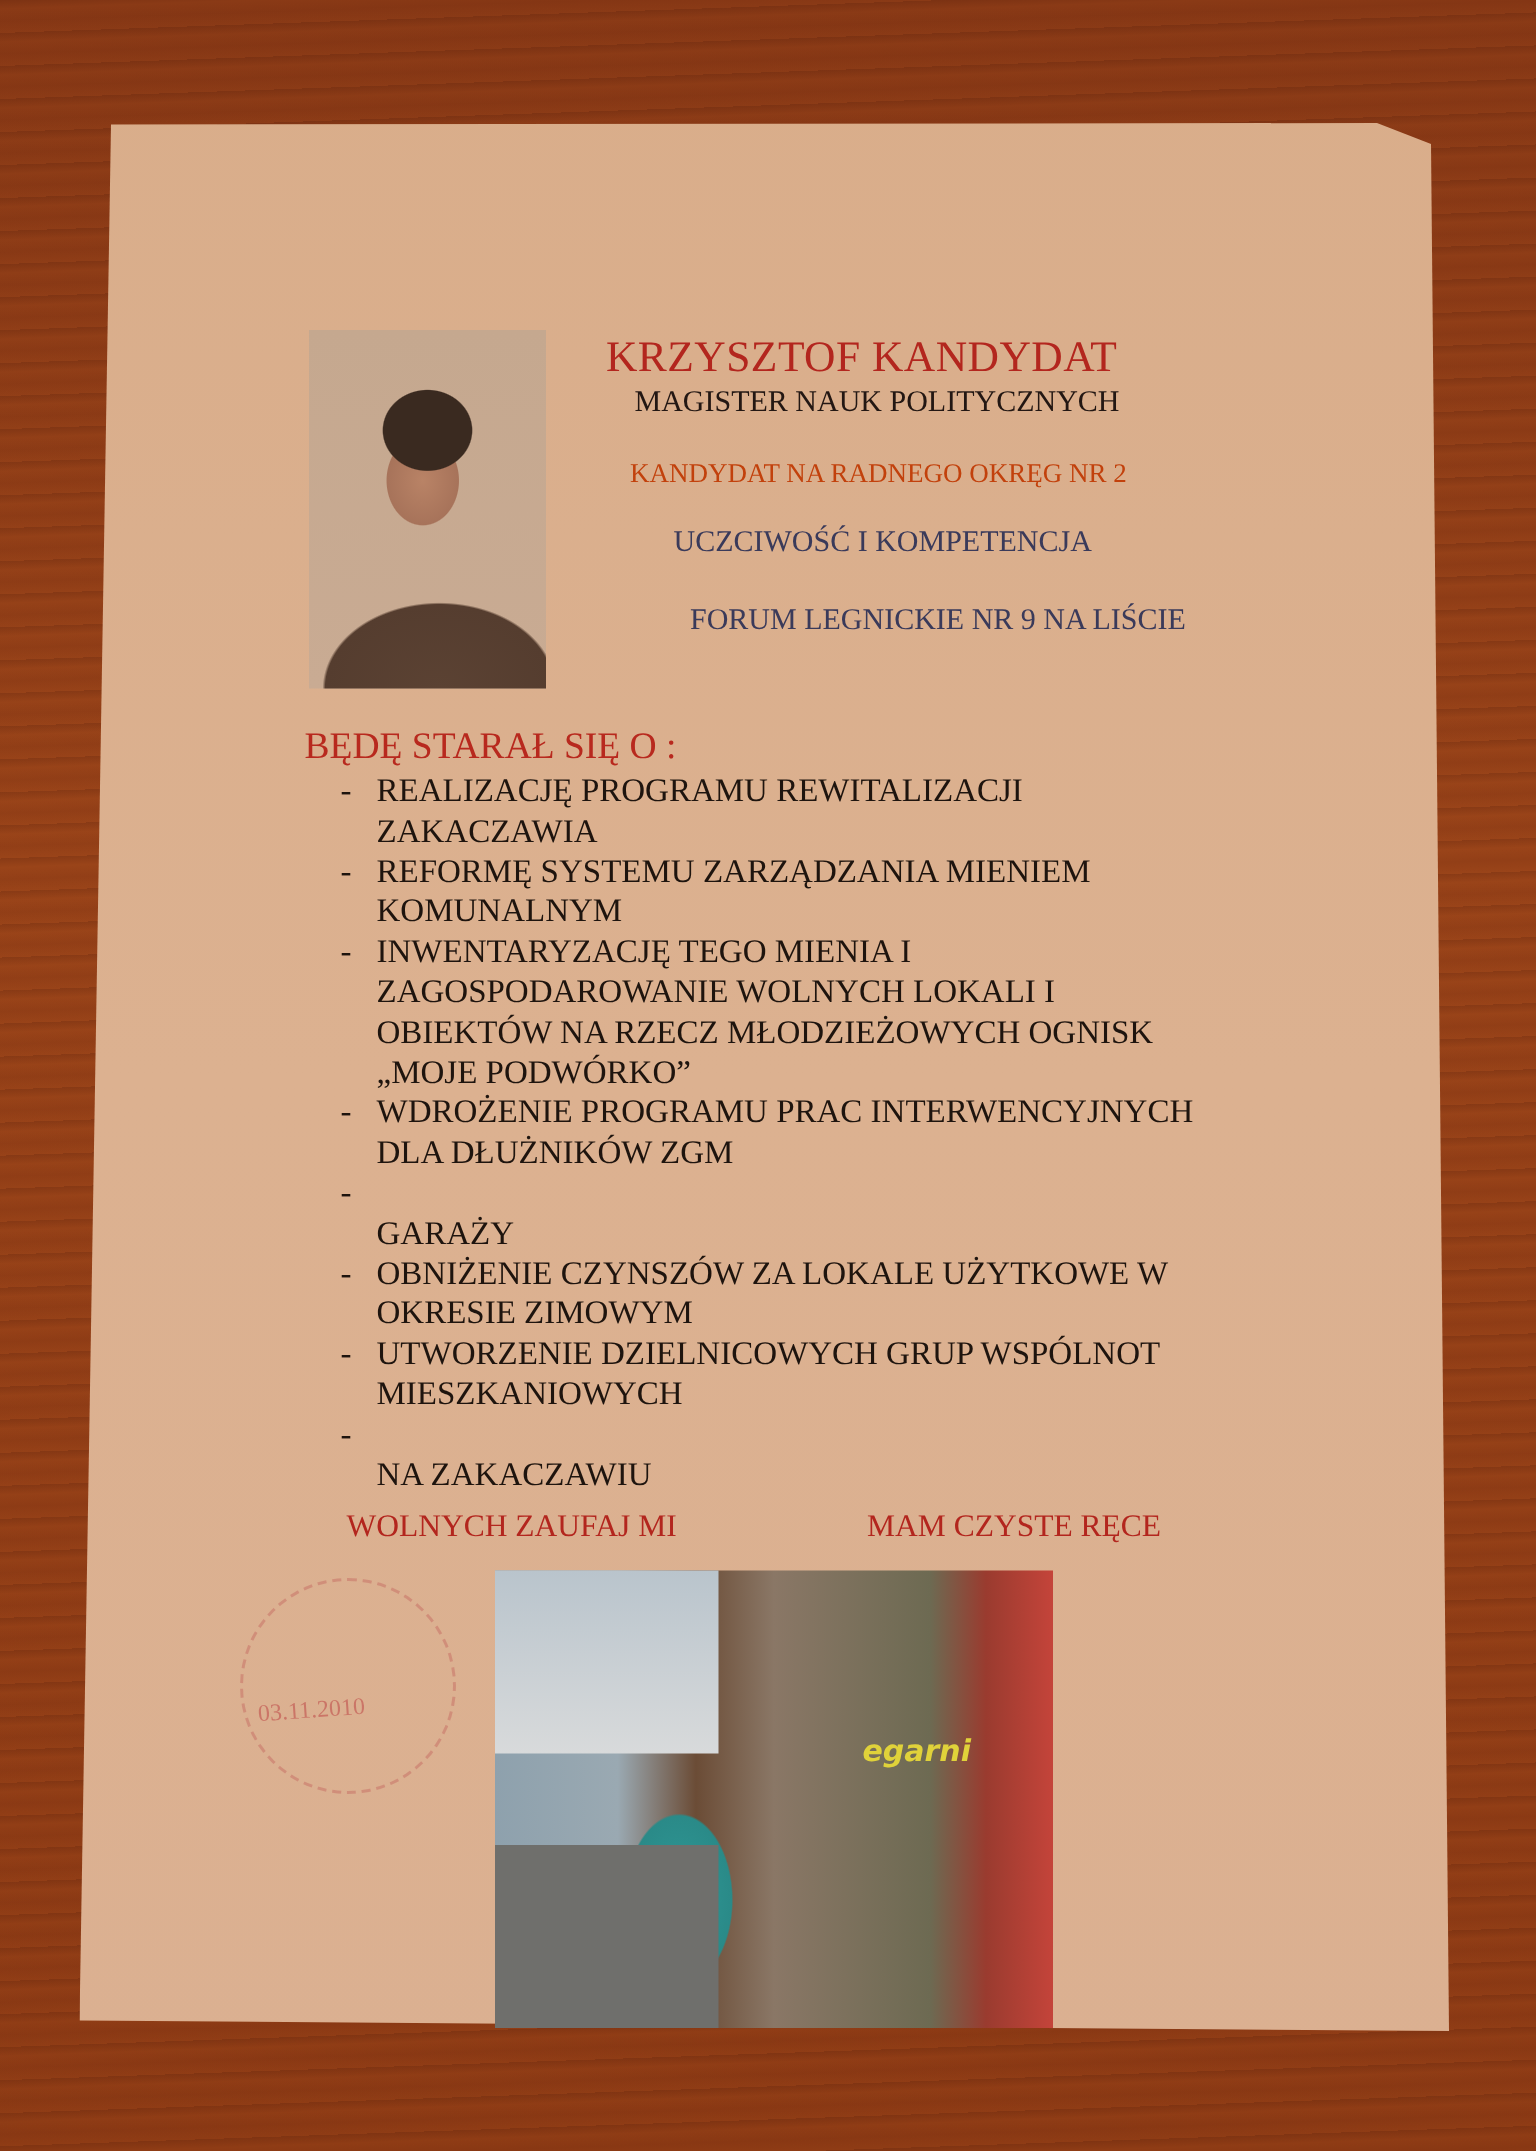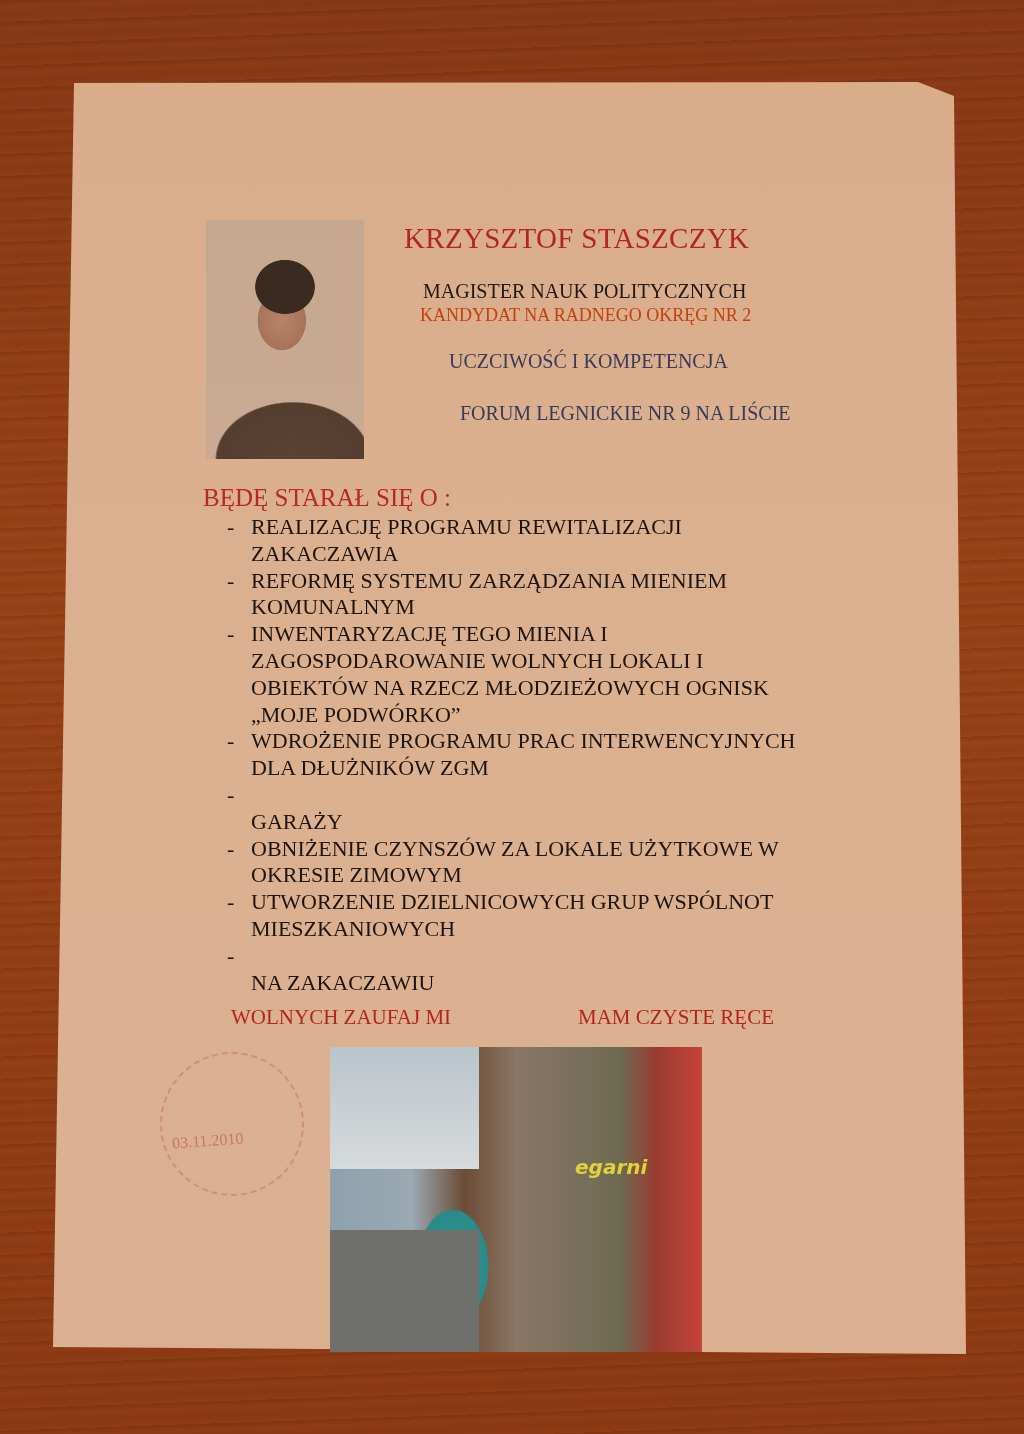--- a/index.html
+++ b/index.html
@@ -40,39 +40,39 @@
     .stamp {
       position: absolute; left: 160px; top: 1052px; width: 140px; height: 140px;
       border-radius: 50%; border: 2px dashed rgba(190,80,80,0.35);
     }
     .stamp .stamp-text {
       position:absolute; left: 10px; top: 78px; color: rgba(190,70,70,0.55);
       font: 16px "Liberation Serif", serif; transform: rotate(-4deg);
     }
     .t { position: absolute; white-space: nowrap; }
     .name { left: 404px; top: 222px; font-size: 29px; color: #b3261e; letter-spacing: 0.3px; }
-    .degree { left: 423px; top: 257px; font-size: 20px; color: #231713; margin-top: 23px; }
+    .degree { left: 423px; top: 257px; font-size: 20px; color: #231713; }
     .candidacy { left: 420px; top: 305px; font-size: 18px; color: #c2410c; }
     .motto { left: 449px; top: 350px; font-size: 20px; color: #3a3a5a; }
     .list-num { left: 418px; top: 402px; font-size: 20px; color: #3a3a5a; margin-left: 42px; }
     .heading { left: 203px; top: 484px; font-size: 25px; color: #b8291e; }
     .items { position: absolute; left: 227px; top: 514px; width: 640px; list-style: none; margin: 0; padding: 0; }
     .items li { position: relative; padding-left: 24px; font-size: 22px; line-height: 26.8px; color: #1e140e; }
     .items li .dash { position: absolute; left: 0; top: 0; }
     .footer-left { left: 231px; top: 1005px; font-size: 21px; color: #b3261e; }
     .footer-right { left: 578px; top: 1005px; font-size: 21px; color: #b3261e; }
   </style>
 </head>
 <body>
 
 <div class="paper"></div>
 
 <div class="portrait"></div>
 
-<div class="t name">KRZYSZTOF STASZCZYK</div>
+<div class="t name">KRZYSZTOF KANDYDAT</div>
 <div class="t degree">MAGISTER NAUK POLITYCZNYCH</div>
 <div class="t candidacy">KANDYDAT NA RADNEGO OKRĘG NR 2</div>
 <div class="t motto">UCZCIWOŚĆ I KOMPETENCJA</div>
 <div class="t list-num">FORUM LEGNICKIE NR 9 NA LIŚCIE</div>
 
 <div class="t heading">BĘDĘ STARAŁ SIĘ O :</div>
 
 <ul class="items">
   <li><span class="dash">-</span><span>REALIZACJĘ PROGRAMU REWITALIZACJI</span><br><span>ZAKACZAWIA</span></li>
   <li><span class="dash">-</span><span>REFORMĘ SYSTEMU ZARZĄDZANIA MIENIEM</span><br><span>KOMUNALNYM</span></li>

